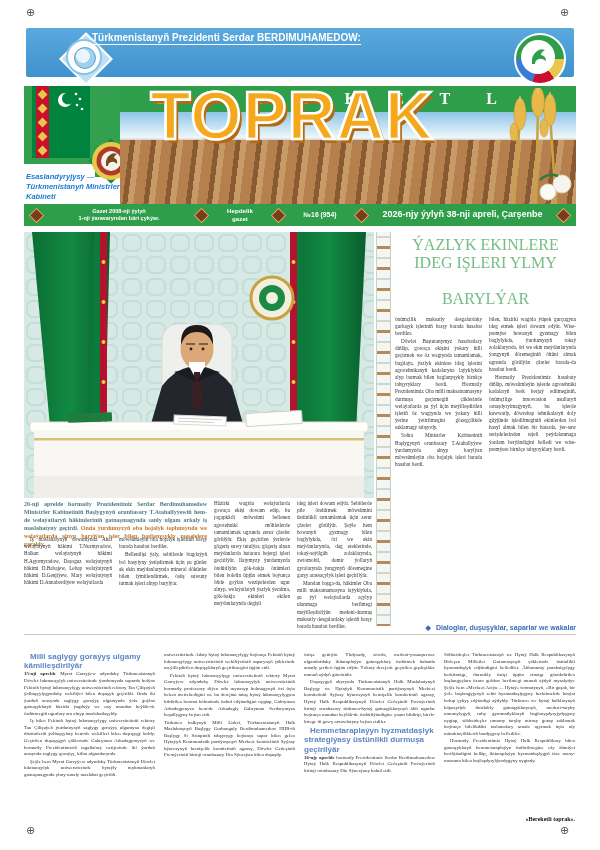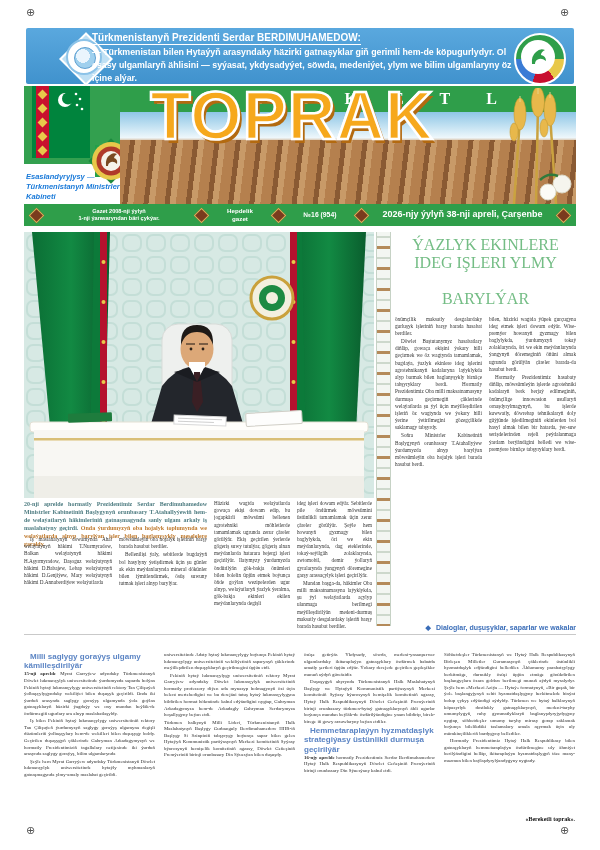--- a/index.html
+++ b/index.html
@@ -1,21 +1,21 @@
 <!DOCTYPE html>
 <html><head>
 <meta charset="utf-8">
 <style>
   html,body{margin:0;padding:0;background:#ffffff;}
   .page{position:relative;width:600px;height:850px;background:#fff;overflow:hidden;
         font-family:"Liberation Serif",serif;color:#222;}
   .crop{position:absolute;font-size:11px;color:#555;font-family:"DejaVu Sans",sans-serif;}
 
   
-  .banner{position:absolute;left:26px;top:28px;width:548px;height:56px;
+  .banner{position:absolute;left:26px;top:28px;width:548px;height:49px;
     background:linear-gradient(180deg,#5aa8de 0%,#4092cd 100%);border-radius:2px;}
   .banner-text{position:absolute;left:66px;top:4px;width:424px;color:#fff;
     font-family:"Liberation Sans",sans-serif;}
   .banner-attrib{margin:0;font-size:10px;font-weight:bold;}
   .banner-attrib span{border-bottom:1.5px solid #fff;padding-bottom:1px;}
   .banner-quote{margin:3px 0 0 0;font-size:8.8px;font-weight:bold;line-height:1.5;}
   .logo-diamond{position:absolute;left:36px;top:7px;width:44px;height:44px;}
   .logo-diamond .dia{position:absolute;left:5px;top:5px;width:34px;height:34px;background:#bfe0f4;
     transform:rotate(45deg);border:2px solid #fff;}
   .logo-diamond .circ{position:absolute;left:4px;top:4px;width:36px;height:36px;border-radius:50%;
@@ -113,21 +113,20 @@
   <span class="crop" style="left:560px;top:824px;">⊕</span>
 
   <div class="banner">
     <div class="logo-diamond">
       <div class="dia"></div>
         <div class="circ"></div>
         <div class="inner"></div>
     </div>
     <div class="banner-text">
       <p class="banner-attrib"><span>Türkmenistanyň Prezidenti Serdar BERDIMUHAMEDOW:</span></p>
-      <p class="banner-quote">—  Türkmenistan bilen Hytaýyň arasyndaky häzirki gatnaşyklar giň gerimli hem-de köpugurlydyr. Ol esasy ulgamlaryň ählisini — syýasat, ykdysadyýet, söwda, medeniýet, ylym we bilim ulgamlaryny öz içine alýar.</p>
     </div>
     <div class="logo-round">
       <div class="core"></div>
       <svg class="horse" viewBox="0 0 22 22">
           <path d="M4,18 Q3,10 8,6 Q12,2 17,4 Q13,6 13,9 Q18,10 18,15 Q14,12 11,13 Q7,14 7,18 Z" fill="#2f9e4a"></path>
         </svg>
     </div>
   </div>
 
   <div class="masthead">

